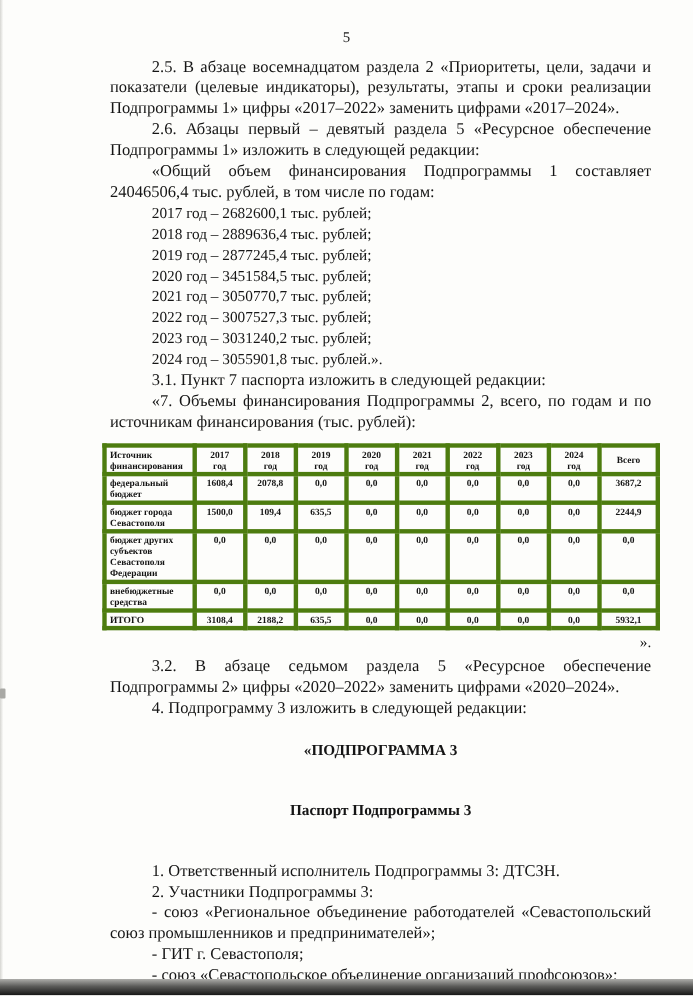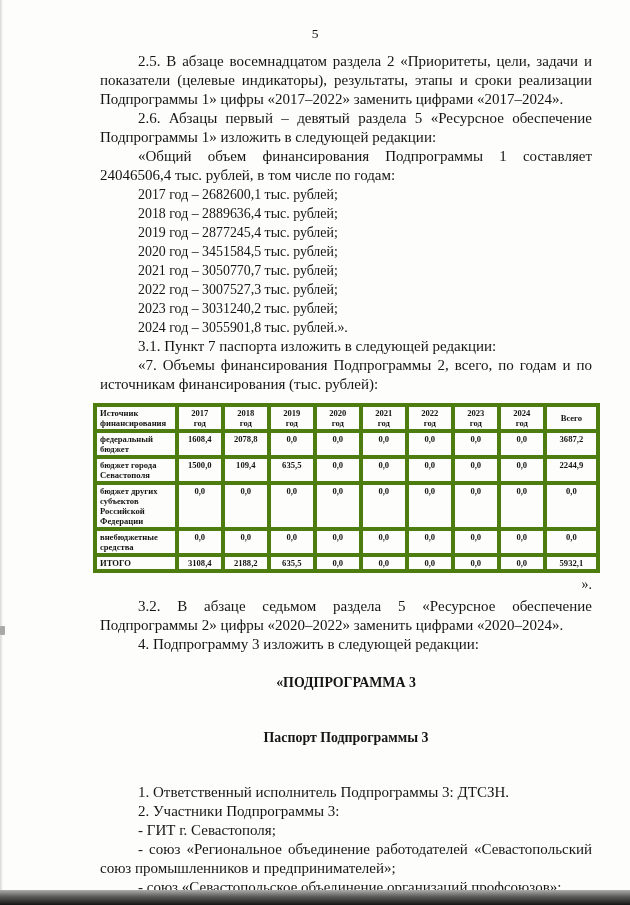--- a/index.html
+++ b/index.html
@@ -155,21 +155,21 @@
             <td class="val yr">109,4</td>
             <td class="val yr">635,5</td>
             <td class="val yr">0,0</td>
             <td class="val yr">0,0</td>
             <td class="val yr">0,0</td>
             <td class="val yr">0,0</td>
             <td class="val yr">0,0</td>
             <td class="val tot">2244,9</td>
           </tr>
           <tr>
-            <td class="src">бюджет других субъектов Российской Федерации</td>
+            <td class="src">бюджет других субъектов Севастополя Федерации</td>
             <td class="val yr">0,0</td>
             <td class="val yr">0,0</td>
             <td class="val yr">0,0</td>
             <td class="val yr">0,0</td>
             <td class="val yr">0,0</td>
             <td class="val yr">0,0</td>
             <td class="val yr">0,0</td>
             <td class="val yr">0,0</td>
             <td class="val tot">0,0</td>
           </tr>
@@ -207,22 +207,22 @@
 
     <div class="gap-1">
       <p class="heading">«ПОДПРОГРАММА 3</p>
     </div>
 
     <p class="heading gap-2">Паспорт Подпрограммы 3</p>
 
     <div class="gap-2">
       <p class="para">1. Ответственный исполнитель Подпрограммы 3: ДТСЗН.</p>
       <p class="para">2. Участники Подпрограммы 3:</p>
+      <p class="para">- союз «Региональное объединение работодателей «Севастопольский союз промышленников и предпринимателей»;</p>
       <p class="para">- ГИТ г. Севастополя;</p>
-      <p class="para">- союз «Региональное объединение работодателей «Севастопольский союз промышленников и предпринимателей»;</p>
       <p class="para">- союз «Севастопольское объединение организаций профсоюзов»;</p>
     </div>
   </div>
 
   <div class="scan-left"></div>
   <div class="scan-tick"></div>
   <div class="scan-bottom"></div>
 </div>
 
 </body></html>

